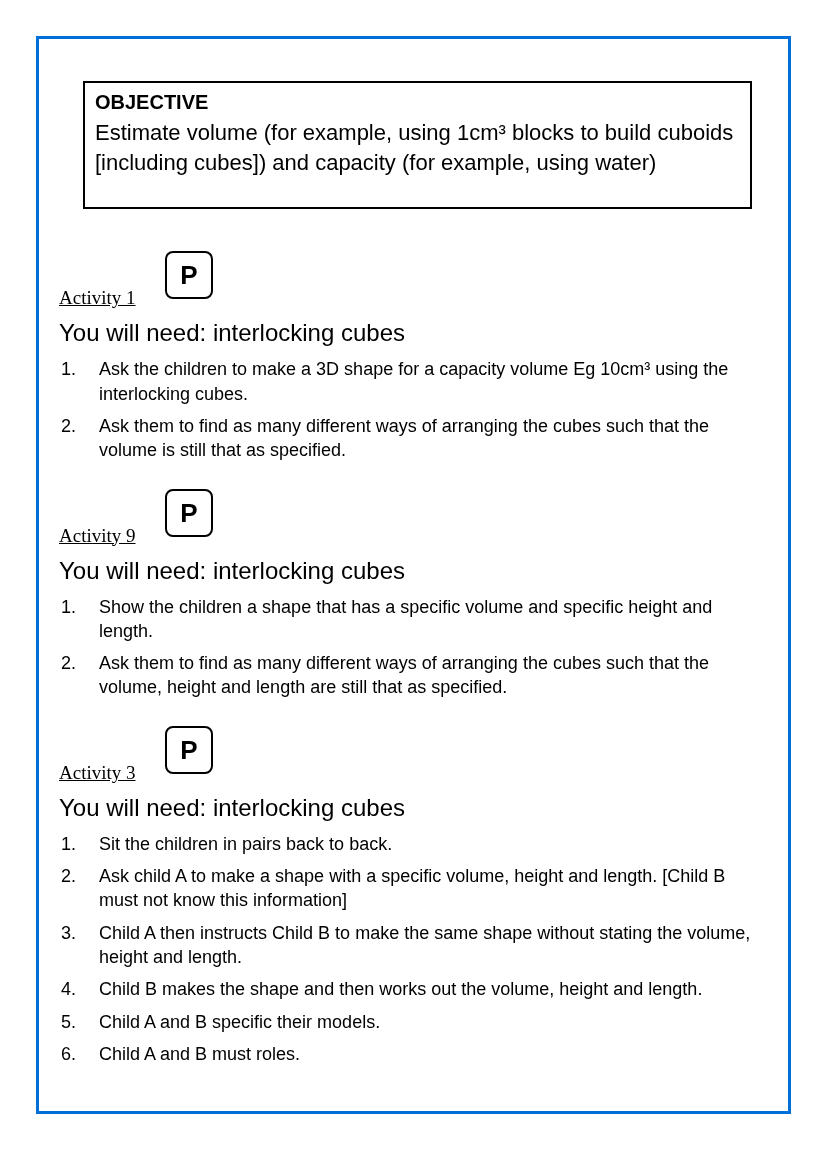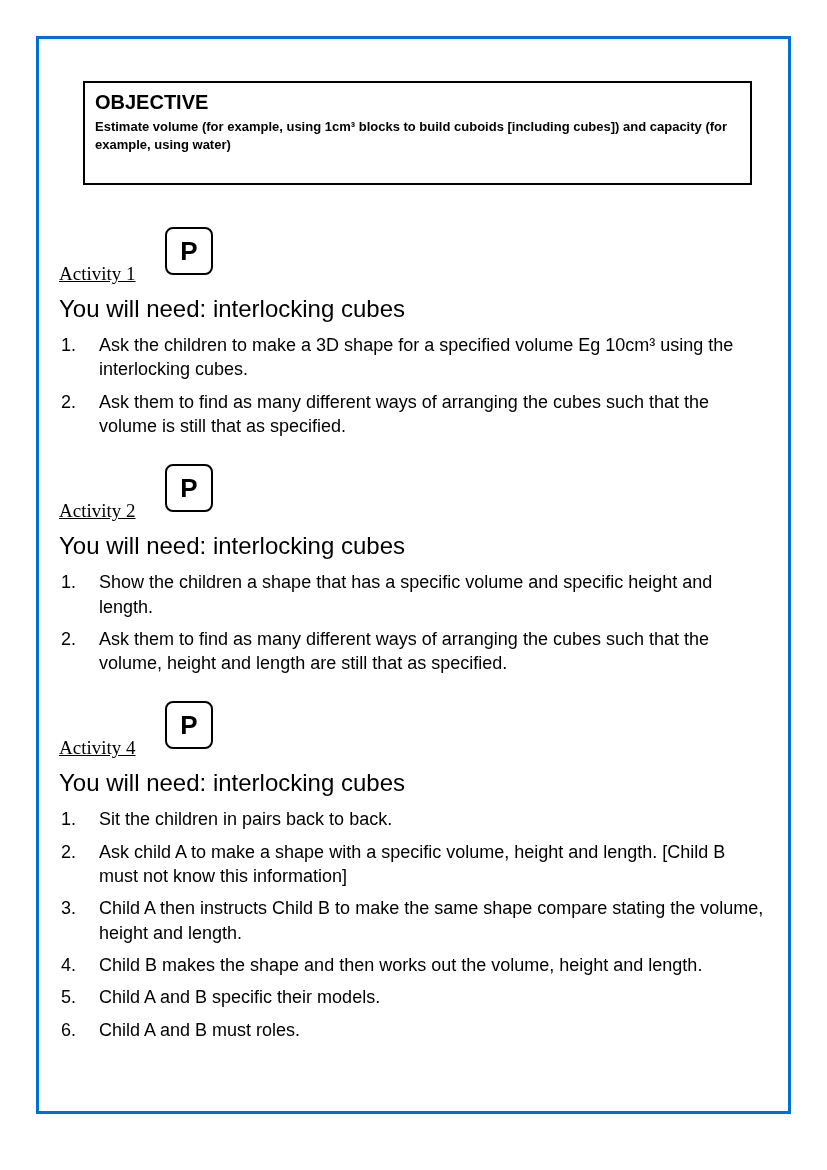--- a/index.html
+++ b/index.html
@@ -27,22 +27,21 @@
     margin: 0 20px 20px 28px;
     padding: 6px 10px 30px 10px;
     line-height: 1.35;
   }
   .objective-title {
     font-weight: bold;
     font-size: 20px;
     margin-bottom: 2px;
   }
   .objective-body {
-    font-size: 13px;
-    font-weight: bold;
+    font-size: 22px;
   }
   .p-badge {
     display: inline-block;
     border: 2px solid #000;
     border-radius: 8px;
     width: 48px;
     height: 48px;
     line-height: 44px;
     text-align: center;
     font-family: Arial, sans-serif;
@@ -97,63 +96,63 @@
     </div>
 
     
     <div class="p-badge first">P</div>
     <div class="activity-block">
       <div class="activity-title">Activity 1</div>
       <div class="need-line">You will need:   interlocking cubes</div>
       <ol class="steps">
         <li>
             <span class="num">1.</span>
-            <span class="txt">Ask the children to make a 3D shape for a specified volume Eg 10cm³ using the interlocking cubes.</span>
+            <span class="txt">Ask the children to make a 3D shape for a capacity volume Eg 10cm³ using the interlocking cubes.</span>
           </li>
         <li>
             <span class="num">2.</span>
             <span class="txt">Ask them to find as many different ways of arranging the cubes such that the volume is still that as specified.</span>
           </li>
       </ol>
     </div>
 
     
     <div class="p-badge">P</div>
     <div class="activity-block">
-      <div class="activity-title">Activity 2</div>
+      <div class="activity-title">Activity 9</div>
       <div class="need-line">You will need:   interlocking cubes</div>
       <ol class="steps">
         <li>
             <span class="num">1.</span>
             <span class="txt">Show the children a shape that has a specific volume and specific height and length.</span>
           </li>
         <li>
             <span class="num">2.</span>
             <span class="txt">Ask them to find as many different ways of arranging the cubes such that the volume, height and length are still that as specified.</span>
           </li>
       </ol>
     </div>
 
     
     <div class="p-badge">P</div>
     <div class="activity-block">
-      <div class="activity-title">Activity 4</div>
+      <div class="activity-title">Activity 3</div>
       <div class="need-line">You will need:   interlocking cubes</div>
       <ol class="steps">
         <li>
             <span class="num">1.</span>
             <span class="txt">Sit the children in pairs back to back.</span>
           </li>
         <li>
             <span class="num">2.</span>
             <span class="txt">Ask child A to make a shape with a specific volume, height and length. [Child B must not know this information]</span>
           </li>
         <li>
             <span class="num">3.</span>
-            <span class="txt">Child A then instructs Child B to make the same shape compare stating the volume, height and length.</span>
+            <span class="txt">Child A then instructs Child B to make the same shape without stating the volume, height and length.</span>
           </li>
         <li>
             <span class="num">4.</span>
             <span class="txt">Child B makes the shape and then works out the volume, height and length.</span>
           </li>
         <li>
             <span class="num">5.</span>
             <span class="txt">Child A and B specific their models.</span>
           </li>
         <li>

